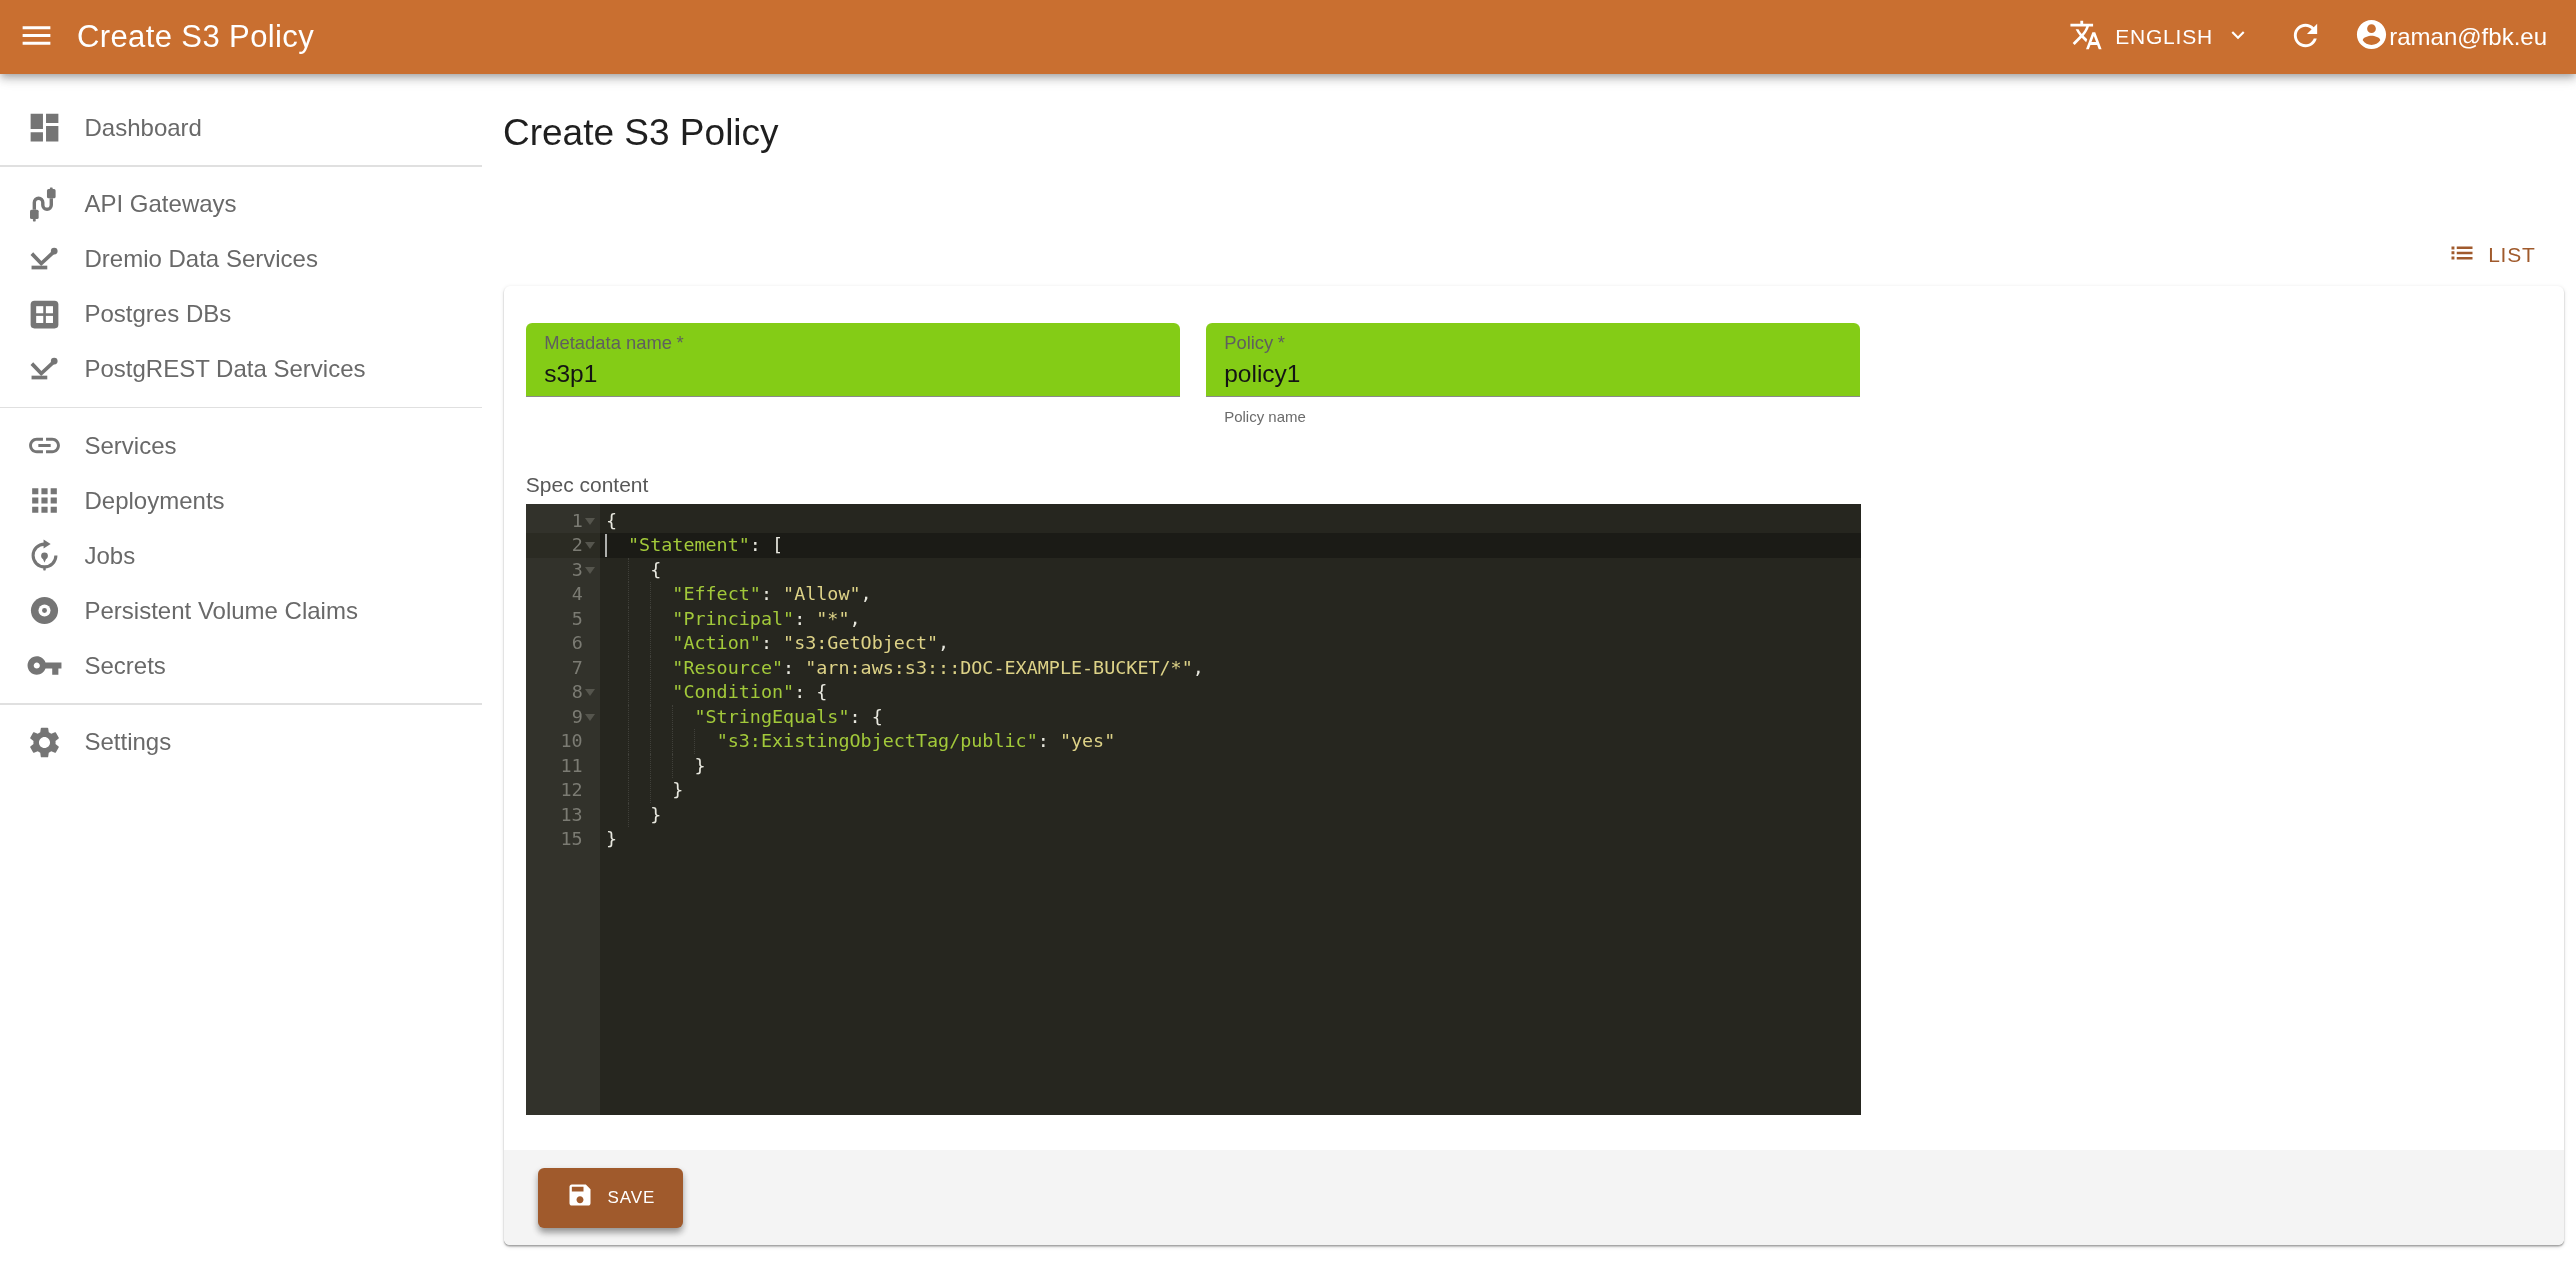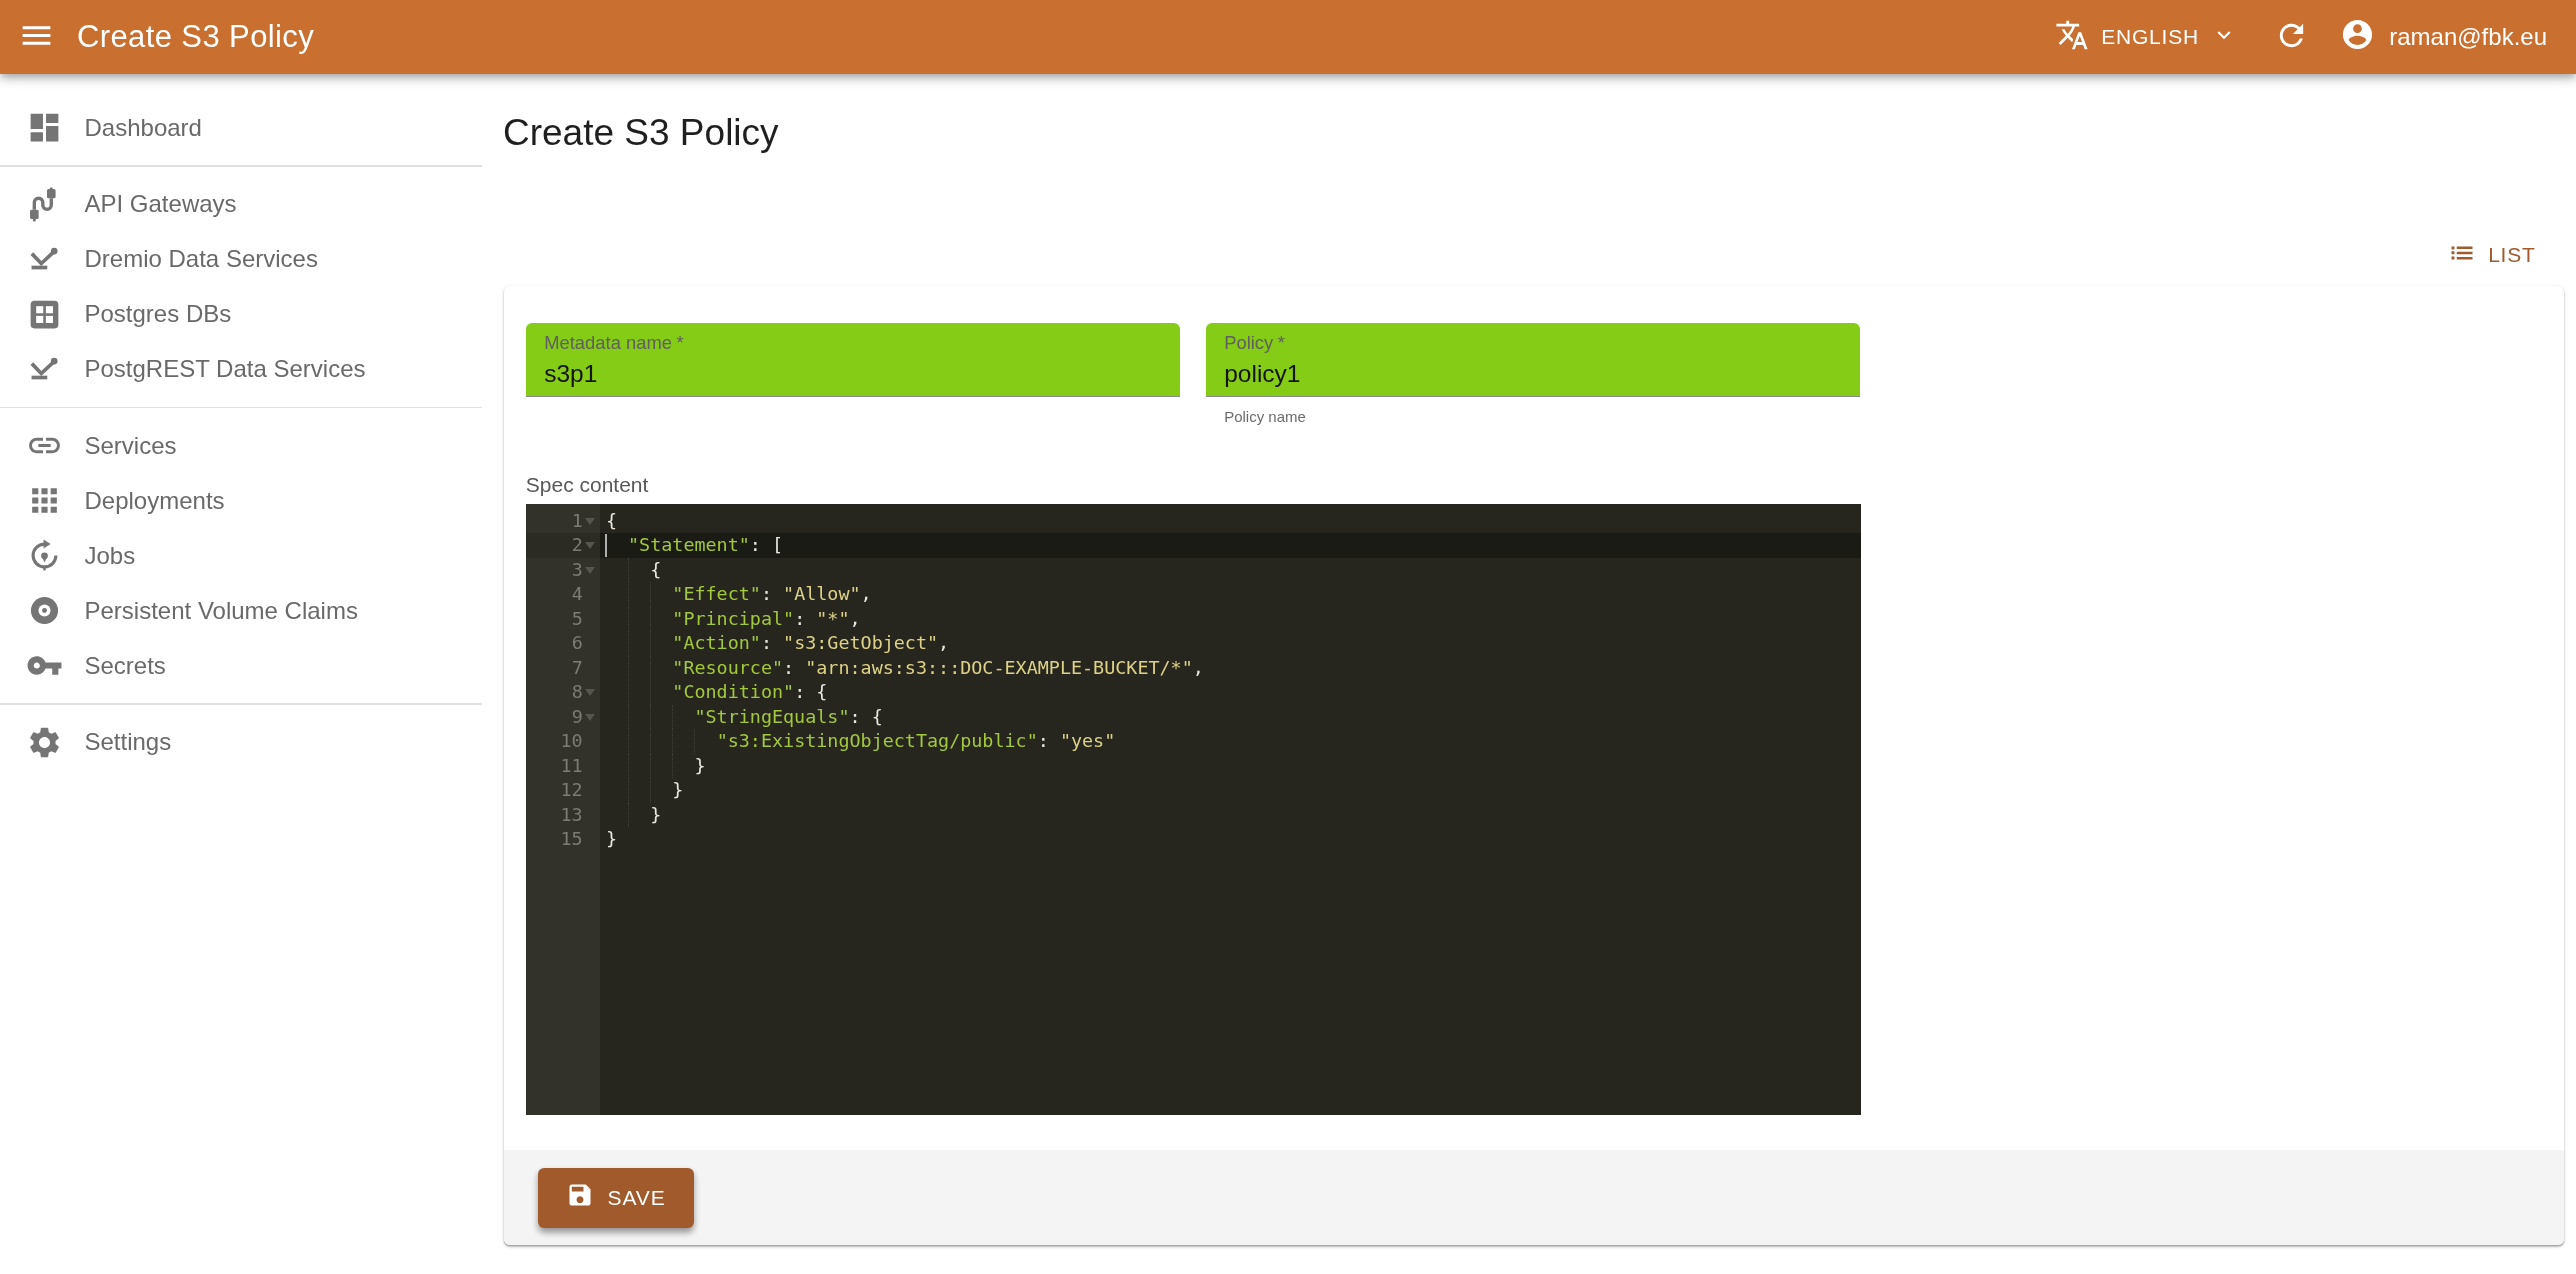--- a/index.html
+++ b/index.html
@@ -15,21 +15,21 @@
     background:var(--appbar); color:#fff; display:flex; align-items:center;
     padding:0 29px 0 18.4px; z-index:20;
     box-shadow:0 3.1px 6.1px -1.5px rgba(0,0,0,.2), 0 6.1px 7.7px 0 rgba(0,0,0,.14), 0 1.5px 15.3px 0 rgba(0,0,0,.12); }
   .iconbtn{ background:none; border:none; color:#fff; display:flex; align-items:center;
     justify-content:center; cursor:pointer; }
   .appbar svg{ fill:#fff; }
   .appbar-title{ font-size:31px; font-weight:500; margin-left:21.5px; letter-spacing:0.4px; flex:0 0 auto;}
   .appbar-spacer{ flex:1; }
   .lang-btn{ display:flex; align-items:center; gap:12.3px; font-size:21px; font-weight:500;
     letter-spacing:0.8px; color:#fff; background:none; border:none; cursor:pointer; }
-  .user-btn{ display:flex; align-items:center; gap:14px; font-size:24px; color:#fff;
+  .user-btn{ display:flex; align-items:center; font-size:24px; color:#fff;
     background:none; border:none; cursor:pointer; }
   .refresh-btn{ margin:0 31px 0 37px; }
   
   .sidebar{ position:absolute; top:74px; left:0; width:482px; bottom:0; background:#fff;
     padding-top:26px; }
   .side-item{ height:55px; display:flex; align-items:center; padding-left:26px; gap:21.5px;
     cursor:pointer; }
   .side-icon{ width:37px; height:37px; display:flex; align-items:center; justify-content:center; }
   .side-icon svg{ fill:#757575; }
   .side-label{ font-size:24px; color:#696969; }
@@ -78,21 +78,21 @@
     position:relative; }
   .code .k{ color:var(--ed-key); }
   .code .s{ color:var(--ed-str); }
   .code .p{ color:var(--ed-punct); }
   .guide{ position:absolute; top:0; bottom:0; width:0; border-left:0.8px dotted rgba(255,255,255,.12); }
   .cursor{ position:absolute; left:5.4px; top:0.8px; width:2.3px; height:23px; background:#aeafad; }
   
   .card-toolbar{ margin-top:35px; height:95px; background:#f4f4f4; border-radius:0 0 6.1px 6.1px;
     display:flex; align-items:center; padding-left:34px; }
   .save-btn{ display:flex; align-items:center; gap:14px; background:var(--accent); color:#fff;
-    border:none; border-radius:6.1px; height:60px; padding:0 28px; font-size:21px; font-weight:500;
+    border:none; border-radius:6.1px; height:60px; padding:0 28px; font-size:17px; font-weight:500;
     letter-spacing:0.9px; cursor:pointer;
     box-shadow:0 4.6px 7.7px -1.5px rgba(0,0,0,.3), 0 3.1px 7.7px 0 rgba(0,0,0,.16);
     font-family:"Liberation Sans", sans-serif; }
   .save-btn svg{ fill:#fff; }
 </style>
 </head>
 <body>
 
 <header class="appbar">
   <button class="iconbtn">

